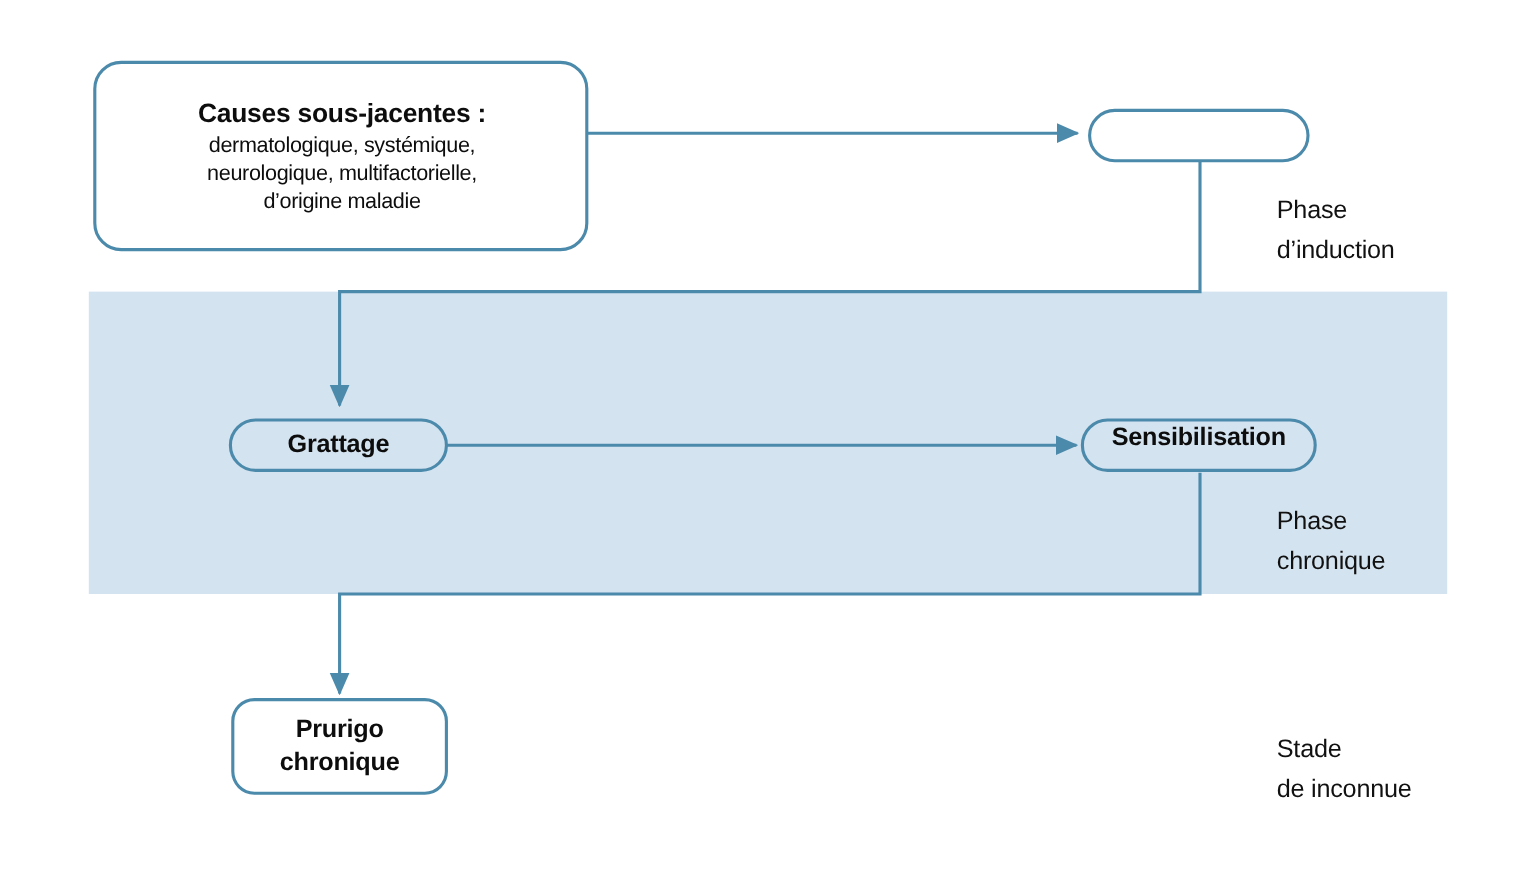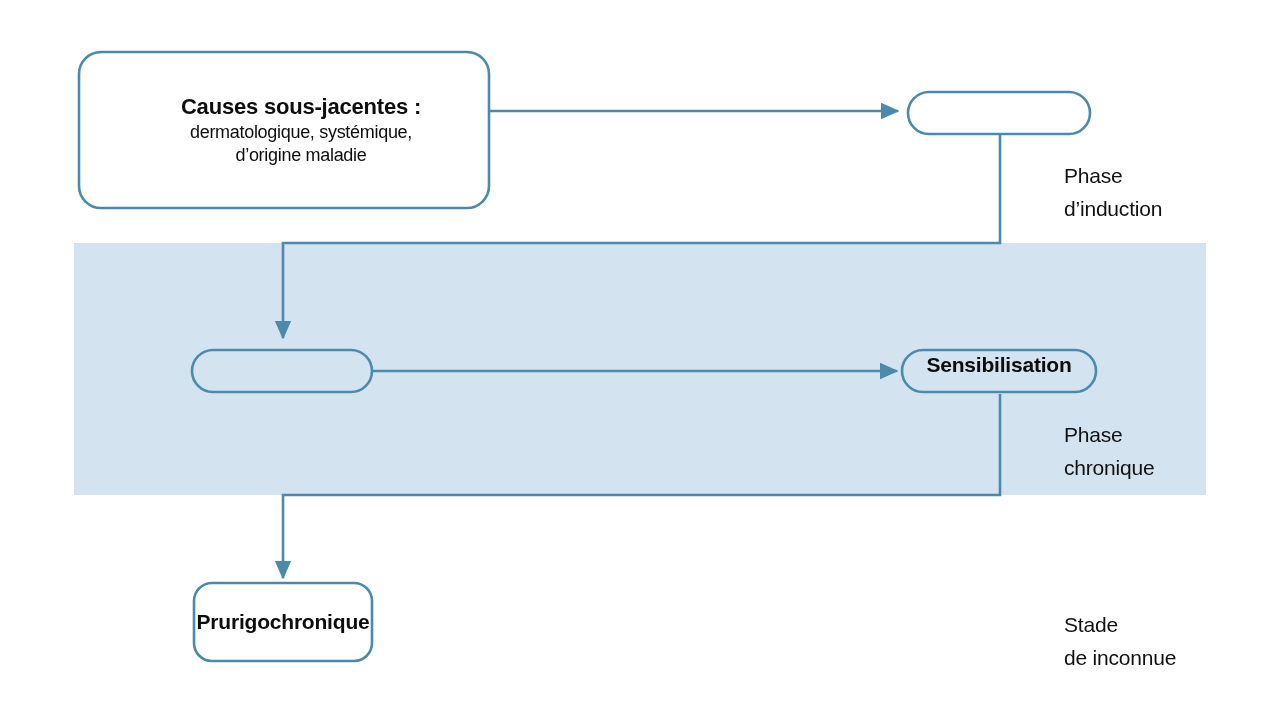--- a/index.html
+++ b/index.html
@@ -32,21 +32,21 @@
     align-items: center;
     justify-content: center;
     text-align: center;
     color: #0d0d0d;
     pointer-events: none;
   }
   .node-label span { display: block; }
 
   
   #label-causes {
-    left: 98px;
+    left: 82px;
     top: 52px;
     width: 406px;
     height: 156px;
     flex-direction: column;
     line-height: 1.28;
   }
   #label-causes .line-title {
     font-size: 22px;
     font-weight: 700;
     letter-spacing: -0.2px;
@@ -66,21 +66,21 @@
     left: 908px; top: 92px; width: 182px; height: 42px;
   }
   #label-grattage {
     left: 192px; top: 350px; width: 180px; height: 42px;
   }
   #label-sensibilisation {
     left: 902px; top: 350px; width: 194px; height: 30px;
   }
   #label-prurigo {
     left: 194px; top: 583px; width: 178px; height: 78px;
-    flex-direction: row;
+    flex-direction: column;
     line-height: 1.32;
   }
   #label-prurigo span {
     font-size: 21px;
     font-weight: 700;
     letter-spacing: -0.2px;
   }
 
   .side-label {
     position: absolute;
@@ -125,24 +125,28 @@
     <rect x="192" y="350" width="180" height="42" rx="21" ry="21" fill="none" stroke="#4b8aab" stroke-width="2.6"></rect>
 
     <rect x="902" y="350" width="194" height="42" rx="21" ry="21" fill="none" stroke="#4b8aab" stroke-width="2.6"></rect>
 
     <rect x="194" y="583" width="178" height="78" rx="18" ry="18" fill="#ffffff" stroke="#4b8aab" stroke-width="2.6"></rect>
   </svg>
 
   <div class="node-label" id="label-causes">
     <span class="line-title">Causes sous-jacentes :</span>
     <span class="line-body">dermatologique, systémique,</span>
+    <span class="line-body">neurologique, multifactorielle,</span>
     <span class="line-body">d’origine maladie</span>
   </div>
 
 
+  <div class="node-label" id="label-grattage">
+    <span class="pill-text">Grattage</span>
+  </div>
 
   <div class="node-label" id="label-sensibilisation">
     <span class="pill-text">Sensibilisation</span>
   </div>
 
   <div class="node-label" id="label-prurigo">
     <span>Prurigo</span>
     <span>chronique</span>
   </div>
 

